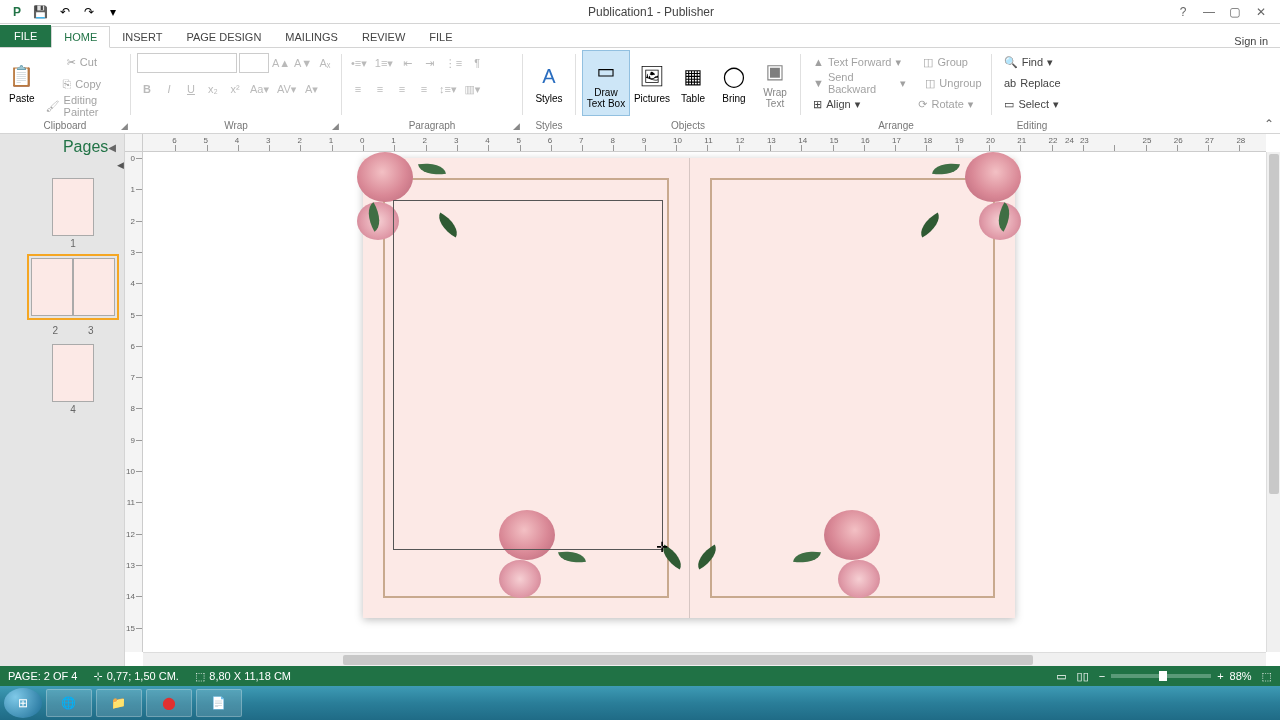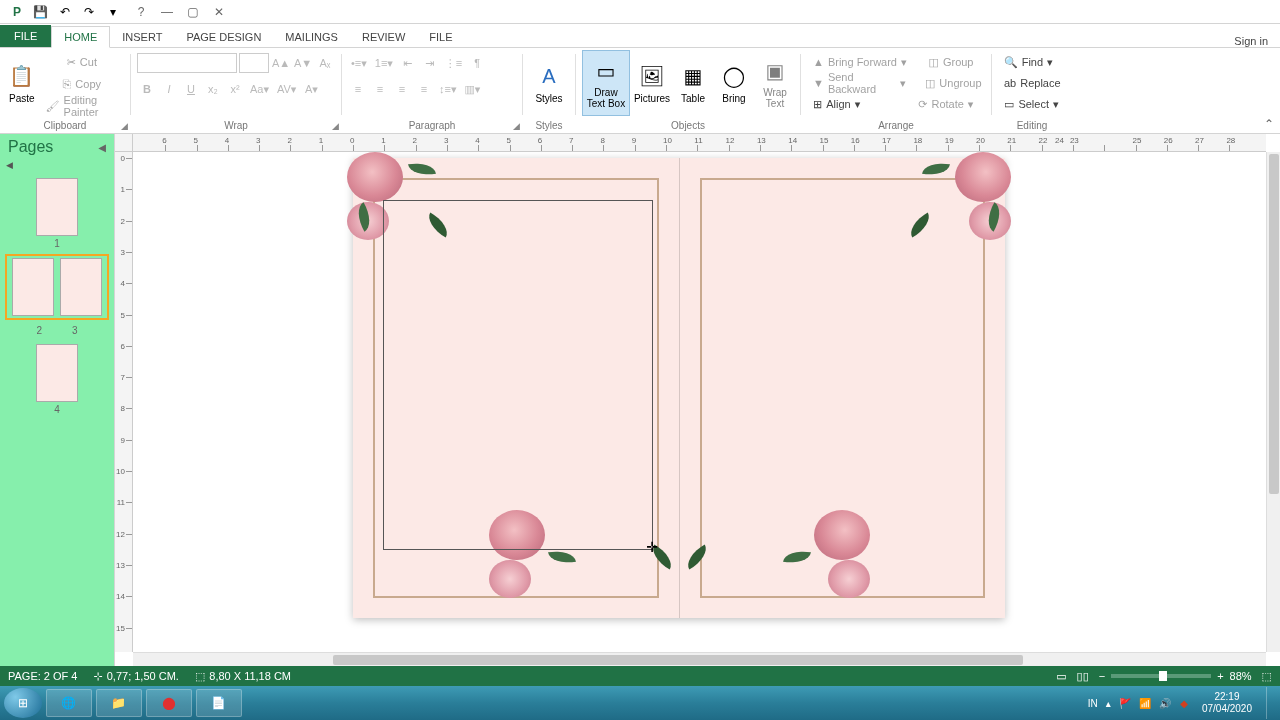--- a/index.html
+++ b/index.html
@@ -31,21 +31,21 @@
 .bigbtn .ico { width: 28px; height: 28px; display: flex; align-items: center; justify-content: center; font-size: 20px; }
 .smbtn { min-width: 20px; height: 20px; padding: 0 3px; display: flex; align-items: center; justify-content: center; cursor: pointer; font-size: 11px; color: #777; }
 .smbtn.disabled { opacity: 0.5; }
 .cbtn { height: 20px; padding: 0 6px; display: flex; align-items: center; gap: 4px; font-size: 11px; color: #444; cursor: pointer; }
 .input { height: 20px; border: 1px solid #ccc; background: #fff; font-size: 11px; padding: 0 4px; }
 .collapse { position: absolute; right: 6px; bottom: 2px; cursor: pointer; color: #666; }
 .dlaunch { position: absolute; right: 2px; bottom: 2px; font-size: 9px; color: #888; cursor: pointer; }
 
 
 .workspace { display: flex; height: calc(720px - 24px - 24px - 86px - 20px - 34px); }
-.pagespanel { width: 115px; border-right: 1px solid #d4d4d4; background: #86efac; display: flex; flex-direction: column; }
+.pagespanel { width: 125px; border-right: 1px solid #d4d4d4; background: #e5e5e5; display: flex; flex-direction: column; align-items: flex-end; }
 .pagespanel .hdr { display: flex; align-items: center; padding: 4px 8px; font-size: 16px; color: #217346; font-family: "Segoe UI Light", sans-serif; }
 .pagespanel .hdr .coll { margin-left: auto; cursor: pointer; color: #666; font-size: 10px; }
 .thumbs { padding: 8px; overflow-y: auto; }
 .thumb { margin: 0 auto 8px; cursor: pointer; }
 .thumb .box { border: 1px solid #aaa; background: #fce9e6; margin: 0 auto; position: relative; }
 .thumb.single .box { width: 42px; height: 58px; }
 .thumb.double { display: flex; justify-content: center; }
 .thumb.double .box { width: 42px; height: 58px; }
 .thumb.selected { outline: 2px solid #f5a623; outline-offset: 1px; padding: 1px; }
 .thumb .num { text-align: center; font-size: 10px; color: #666; margin-top: 2px; }
@@ -106,20 +106,21 @@
 <body>
 
 <div class="titlebar">
   <div class="qat">
     <div class="btn" style="color:#217346;font-weight:bold">P</div>
     <div class="btn">💾</div>
     <div class="btn">↶</div>
     <div class="btn">↷</div>
     <div class="btn">▾</div>
   </div>
+  <div class="title">Publication1 - Publisher</div>
   <div class="winctl">
     <div class="btn">?</div>
     <div class="btn">—</div>
     <div class="btn">▢</div>
     <div class="btn">✕</div>
   </div>
 </div>
 
 <div class="tabbar">
   <div class="tab file">FILE</div>
@@ -241,21 +242,21 @@
     </div>
     <div class="label">Objects</div>
   </div>
   <div class="sep"></div>
 
   <div class="group" style="width:190px">
     <div style="display:flex;flex-direction:column;gap:1px;padding-top:2px">
       <div style="display:flex;gap:10px">
         <div class="cbtn smbtn disabled">
             <span>▲</span>
-            <span>Bring Forward</span>
+            <span>Text Forward</span>
             <span>▾</span>
           </div>
         <div class="cbtn smbtn disabled">
             <span>◫</span>
             <span>Group</span>
           </div>
       </div>
       <div style="display:flex;gap:10px">
         <div class="cbtn smbtn disabled">
             <span>▼</span>
@@ -526,26 +527,13 @@
     </div>
   <div class="tbtn">
       <span>📁</span>
     </div>
   <div class="tbtn">
       <span style="color:#e03030">⬤</span>
     </div>
   <div class="tbtn">
       <span>📄</span>
     </div>
-  <div class="tray">
-    <span>IN</span>
-    <span>▴</span>
-    <span>🚩</span>
-    <span>📶</span>
-    <span>🔊</span>
-    <span style="color:#d04020">◆</span>
-    <div class="clock">
-      <div>22:19</div>
-      <div>07/04/2020</div>
-    </div>
-    <div class="show-desktop"></div>
-  </div>
 </div>
 
 </body></html>

